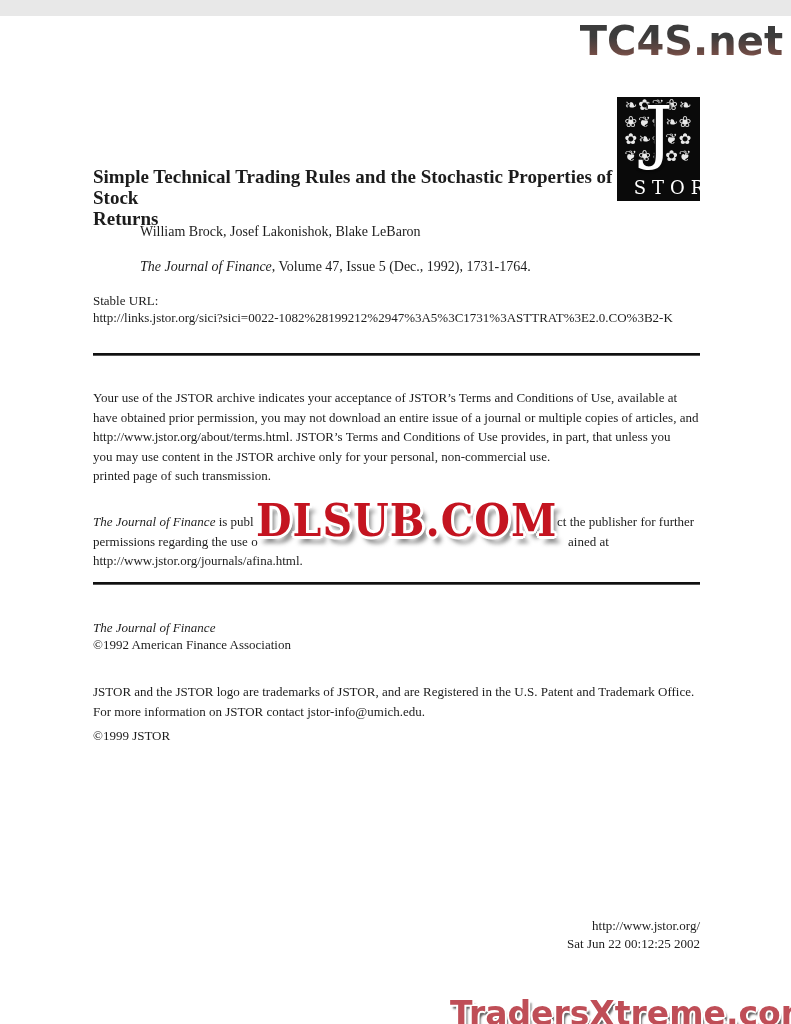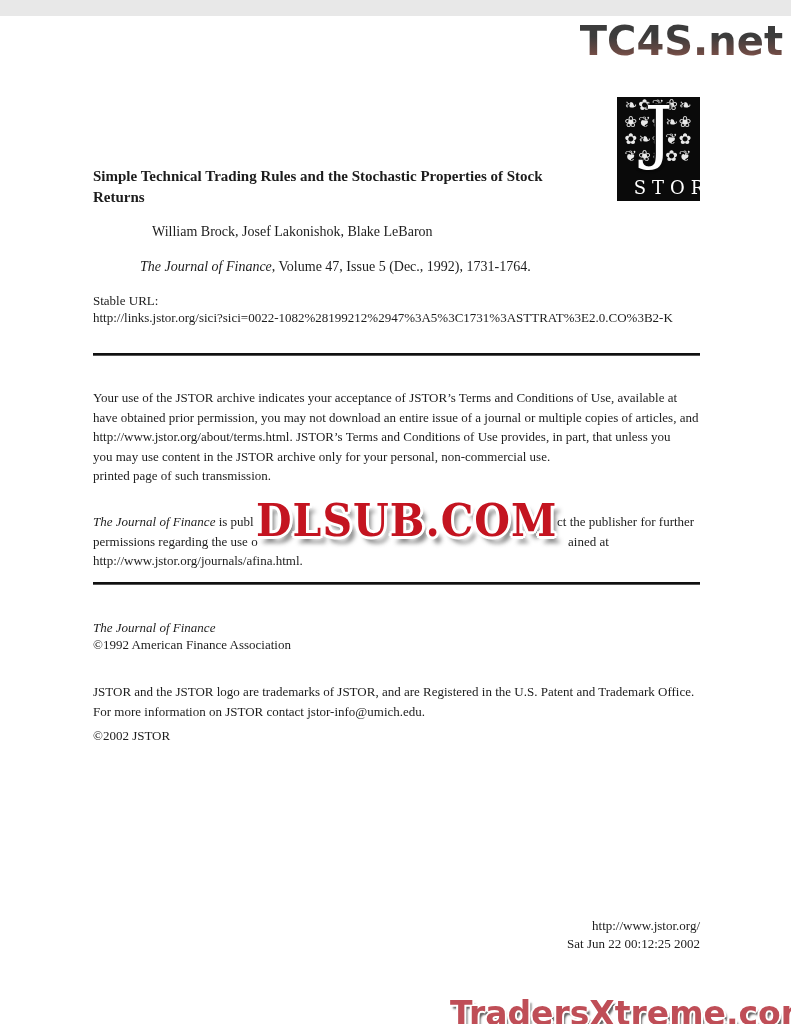--- a/index.html
+++ b/index.html
@@ -42,24 +42,24 @@
   }
   .logo .stor{
     position:absolute;left:0;bottom:3px;width:104px;
     text-align:center;
     font-family:"DejaVu Serif", serif;font-size:18px;
     color:#ffffff;letter-spacing:6px;text-indent:6px;
   }
   
   .title{
     position:absolute;left:93px;top:150px;width:520px;
-    font-weight:bold;font-size:15px;line-height:21px;
+    font-weight:bold;font-size:19px;line-height:21px;
   }
   .authors{
-    position:absolute;left:152px;top:208px;
+    position:absolute;left:140px;top:208px;
     font-size:14px;white-space:nowrap;
   }
   .journal-line{
     position:absolute;left:140px;top:243px;
     font-size:14px;white-space:nowrap;
   }
   .stable{
     position:absolute;left:93px;top:276px;
     font-size:13px;line-height:17px;white-space:nowrap;
   }
@@ -195,21 +195,21 @@
   <div class="credits">
     <div class="ital">The Journal of Finance</div>
     <div>©1992 American Finance Association</div>
   </div>
 
   <div class="trademark">
     <div>JSTOR and the JSTOR logo are trademarks of JSTOR, and are Registered in the U.S. Patent and Trademark Office.</div>
     <div>For more information on JSTOR contact jstor-info@umich.edu.</div>
   </div>
 
-  <div class="c2002">©2002 JSTOR</div>
+  <div class="c2002">©1999 JSTOR</div>
 
   <div class="footer">
     <div>http://www.jstor.org/</div>
     <div>Sat Jun 22 00:12:25 2002</div>
   </div>
 
   <div class="wm-bottom">TradersXtreme.com</div>
 
 </div>
 

